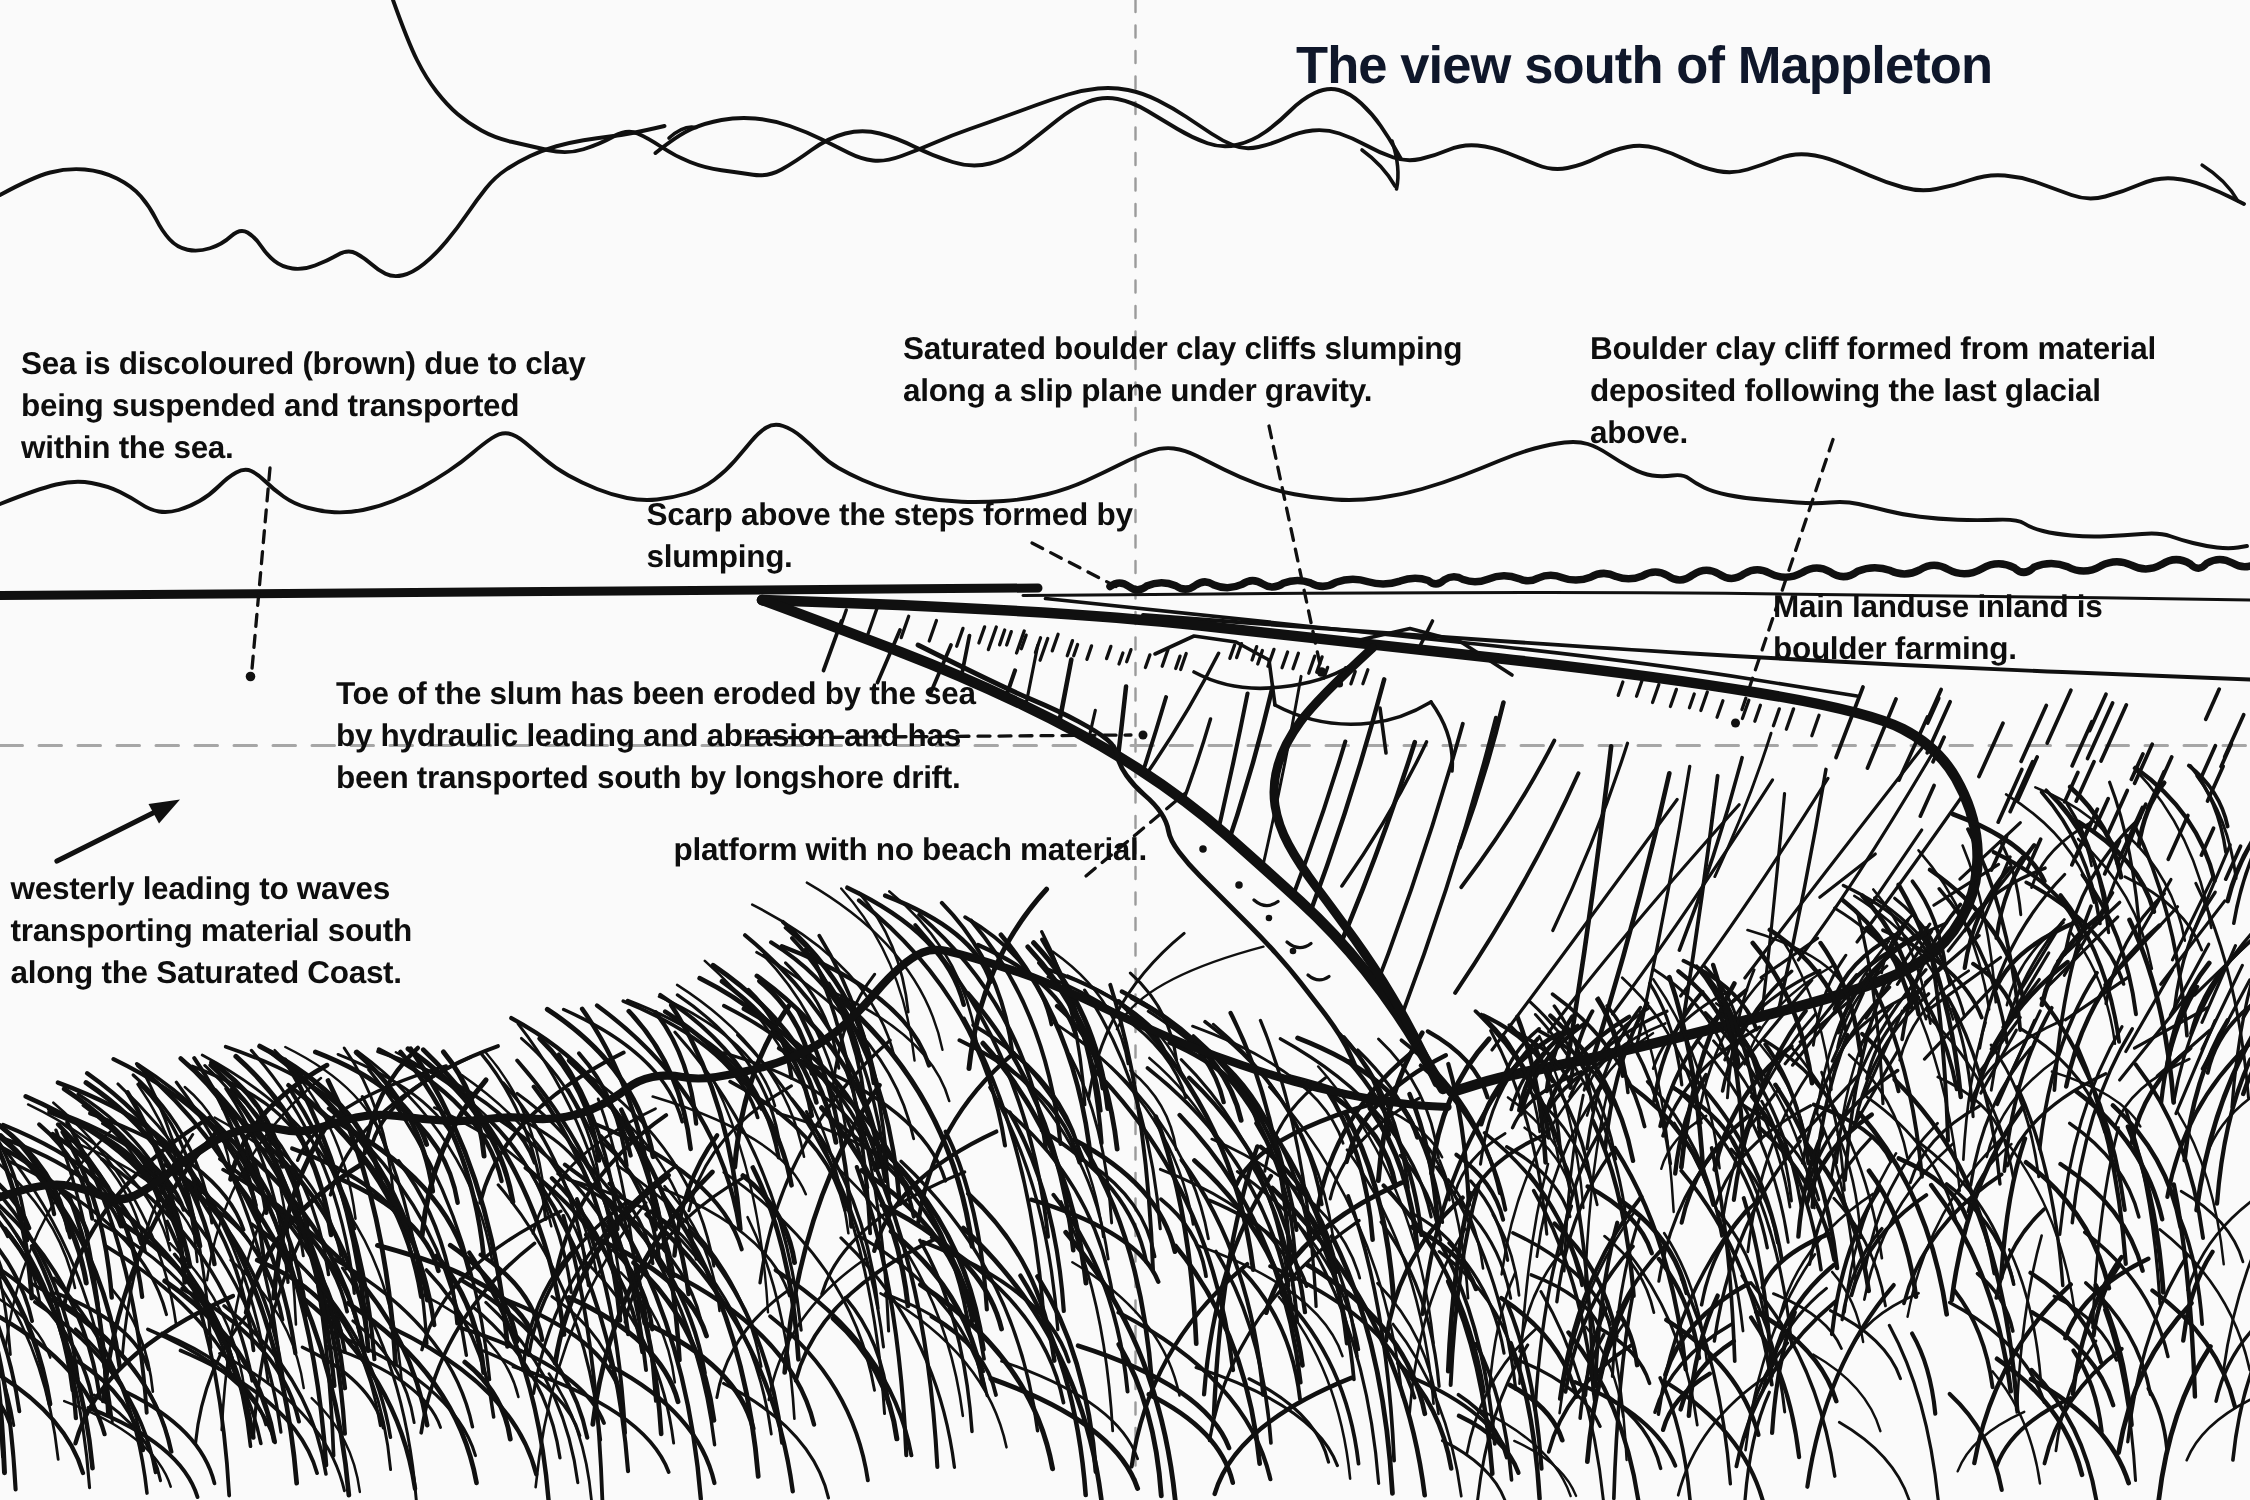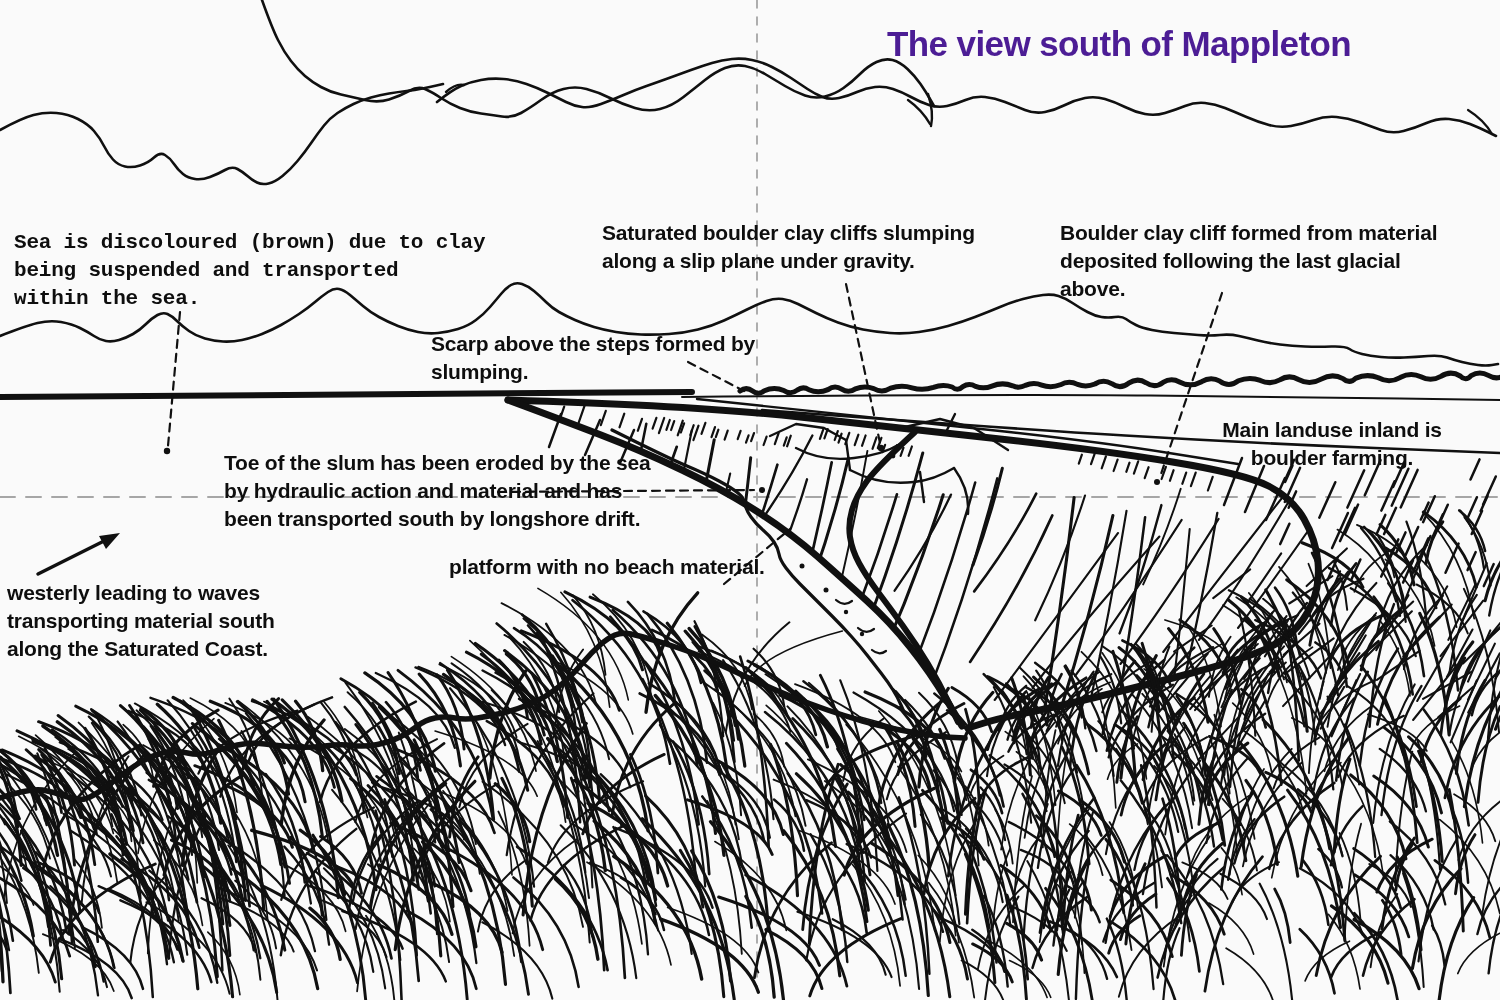--- a/index.html
+++ b/index.html
@@ -1,23 +1,23 @@
 <!DOCTYPE html>
 <html><head>
 <meta charset="utf-8">
 <style>
   html,body{margin:0;padding:0;background:#e8e8e8;}
   .stage{position:relative;width:1500px;height:1000px;background:#fafafa;overflow:hidden;
          font-family:"Liberation Sans",sans-serif;}
   .stage svg{position:absolute;left:0;top:0;}
   .ann{position:absolute;font:700 21px/28px "Liberation Sans",sans-serif;color:#0e0e0e;
        letter-spacing:-0.2px;white-space:nowrap;}
-  .ann.right{text-align:center;margin-top:25px;}
-  .title{position:absolute;font:700 35px/1.1 "Liberation Sans",sans-serif;color:#4c1d95;
-         letter-spacing:-0.6px;white-space:nowrap;margin-left:23px;}
+  .ann.right{text-align:left;}
+  .title{position:absolute;font:700 35px/1.1 "Liberation Sans",sans-serif;color:#0f172a;
+         letter-spacing:-0.6px;white-space:nowrap;}
 </style>
 </head>
 <body>
 
 <div class="stage">
 
   <svg id="sketch" width="1500" height="1000" viewBox="0 0 1500 1000">
     <defs>
       <clipPath id="cliffClip">
           <path id="cliffClipPath" d="M508,400 L 700,406 L 900,428 L 1100,450 L 1245,474 L 1292,498 L 1316,540 L 1320,585 L 1304,622 L 1276,646 L 1226,664 L 1150,684 L 1060,706 L 1000,718 L 968,728 L 962,726 L 930,672 L 890,622 L 844,580 L 792,534 L 724,490 L 640,450 L 562,420 L 508,400 Z"></path>
@@ -1230,21 +1230,21 @@
         <path d="M724,584 L790,529" fill="none" stroke="#101010" stroke-width="2.2" stroke-linecap="round" stroke-linejoin="round" stroke-dasharray="8 6"></path>
       </g>
     <g id="g-arrow">
         <path d="M38,574 L108,539" fill="none" stroke="#101010" stroke-width="3.5" stroke-linecap="round" stroke-linejoin="round"></path>
         <polygon points="120,533 99,536 106,549" fill="#101010"></polygon>
       </g>
   </svg>
 
   <div class="title" style="left:864px;top:25px;">The view south of Mappleton</div>
 
-  <div class="ann" style="left:14px;top:229px;font-family:Liberation Mono, monospace;">
+  <div class="ann" style="left:14px;top:229px;">
       <div>Sea is discoloured (brown) due to clay</div>
       <div>being suspended and transported</div>
       <div>within the sea.</div>
     </div>
   <div class="ann" style="left:602px;top:219px;">
       <div>Saturated boulder clay cliffs slumping</div>
       <div>along a slip plane under gravity.</div>
     </div>
   <div class="ann" style="left:1060px;top:219px;">
       <div>Boulder clay cliff formed from material</div>
@@ -1254,21 +1254,21 @@
   <div class="ann" style="left:431px;top:330px;">
       <div>Scarp above the steps formed by</div>
       <div>slumping.</div>
     </div>
   <div class="ann right" style="left:1182px;top:391px;width:300px;">
       <div>Main landuse inland is</div>
       <div>boulder farming.</div>
     </div>
   <div class="ann" style="left:224px;top:449px;">
       <div>Toe of the slum has been eroded by the sea</div>
-      <div>by hydraulic action and material and has</div>
+      <div>by hydraulic leading and abrasion and has</div>
       <div>been transported south by longshore drift.</div>
     </div>
   <div class="ann" style="left:449px;top:553px;">
       <div>platform with no beach material.</div>
     </div>
   <div class="ann" style="left:7px;top:579px;">
       <div>westerly leading to waves</div>
       <div>transporting material south</div>
       <div>along the Saturated Coast.</div>
     </div>

